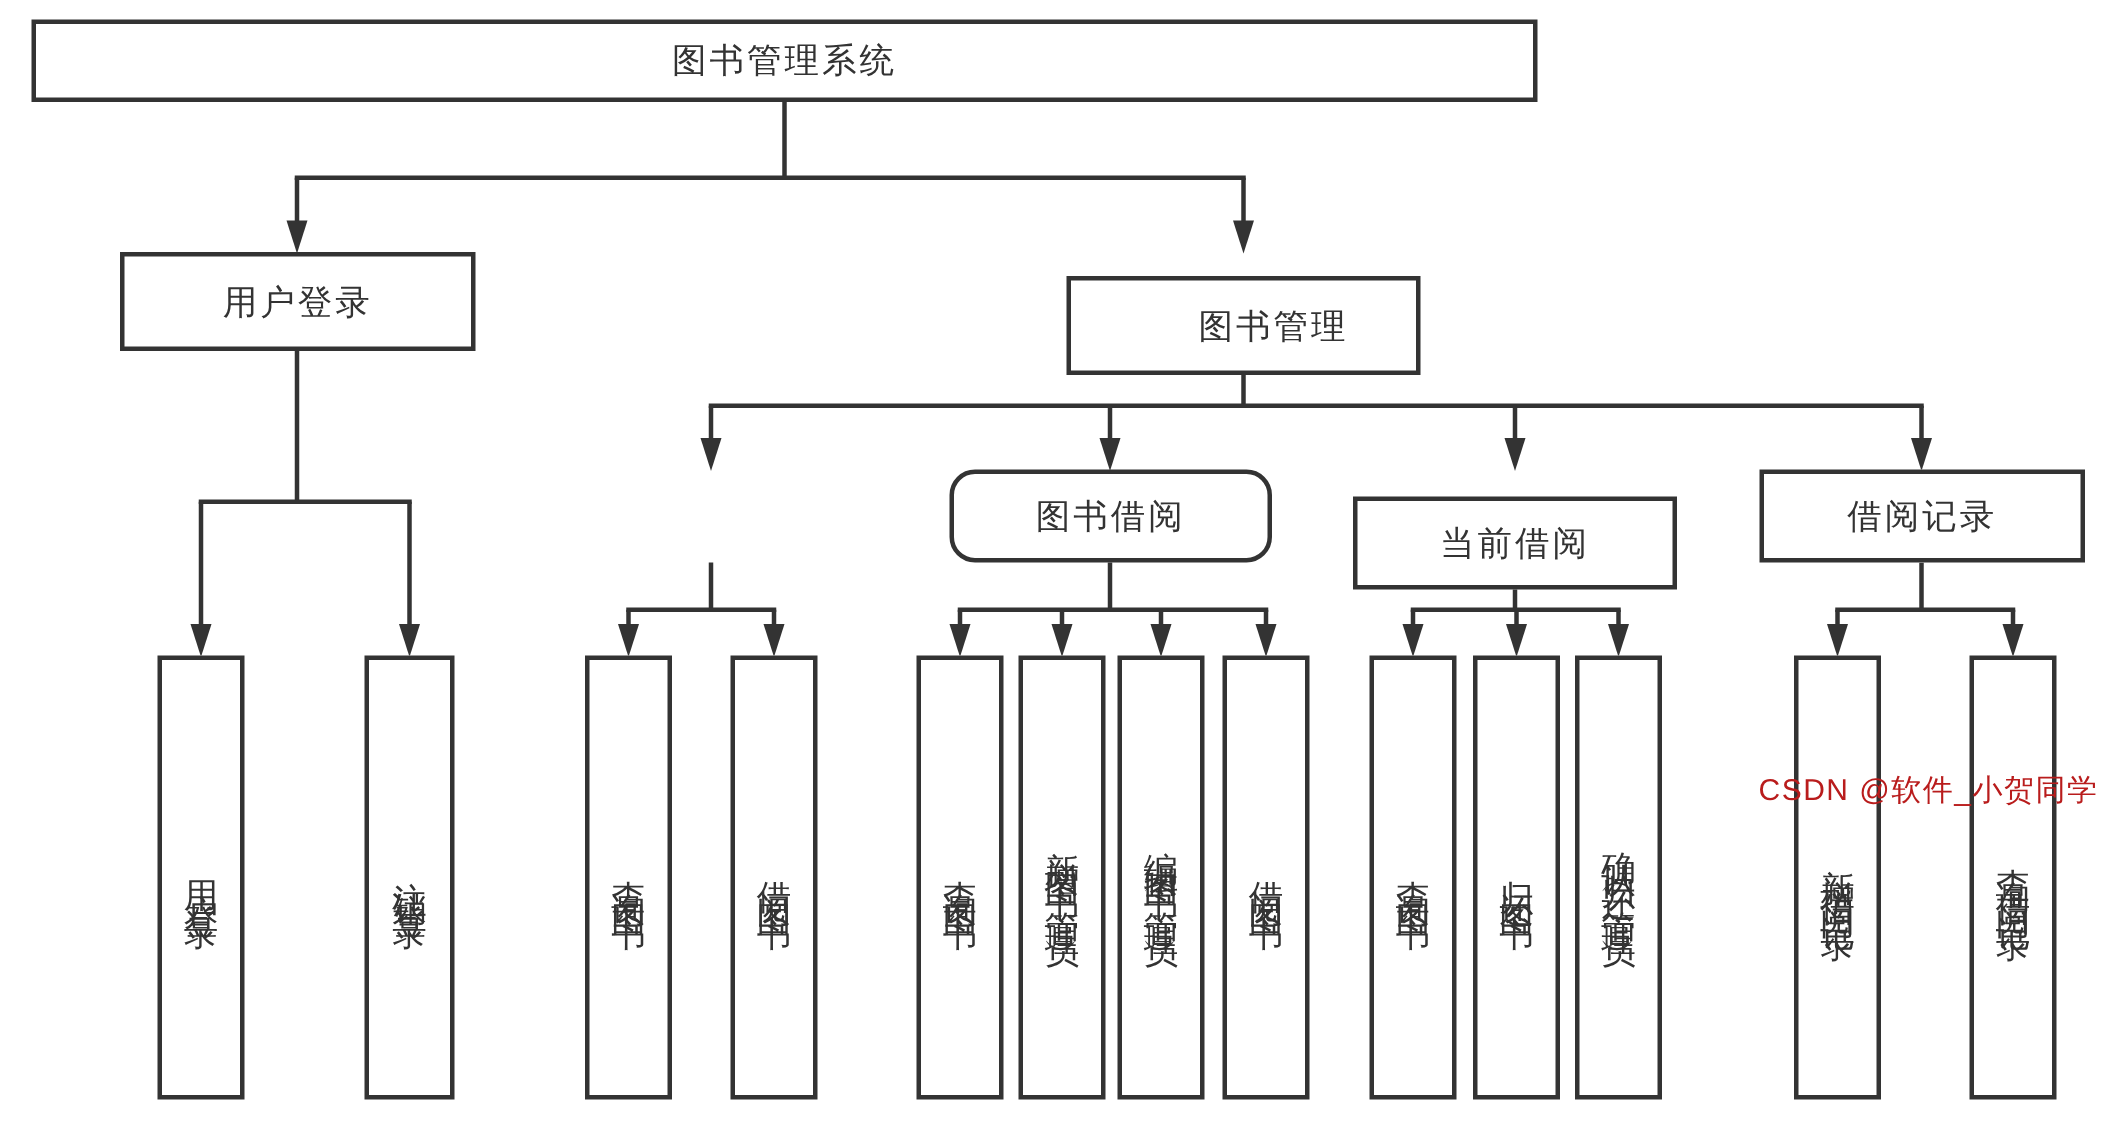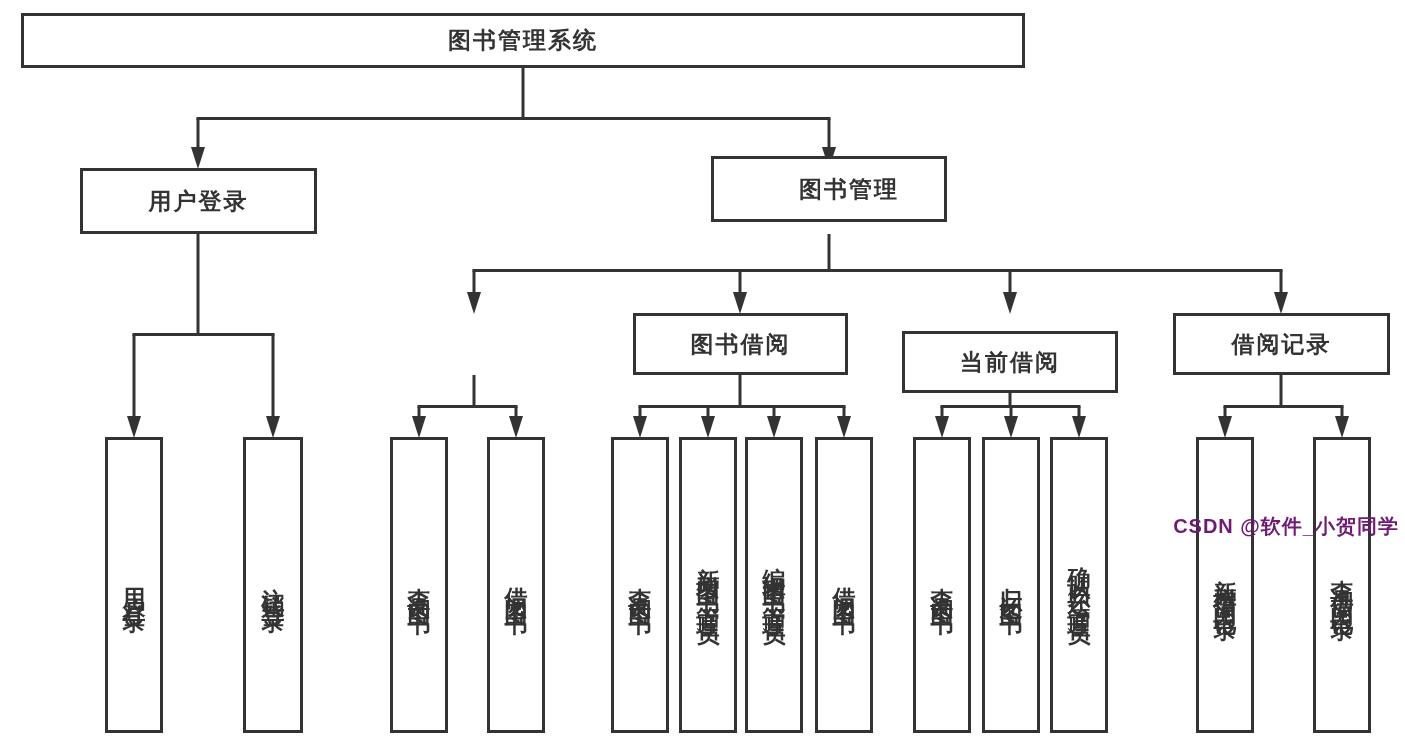--- a/index.html
+++ b/index.html
@@ -1,53 +1,53 @@
 <!DOCTYPE html>
 <html><head>
 <meta charset="utf-8">
 <style>
   html,body{margin:0;padding:0;}
   body{
     width:1405px;height:747px;position:relative;background:#ffffff;
     font-family:"Liberation Sans","DejaVu Sans",sans-serif;
     overflow:hidden;
   }
-  .canvas{position:absolute;left:0;top:0;width:1405px;height:542px;font-weight:bold;}
+  .canvas{position:absolute;left:0;top:0;width:1405px;height:542px;}
   svg.connectors{position:absolute;left:0;top:0;width:1405px;height:747px;}
   .box{
     position:absolute;box-sizing:border-box;
     border:3px solid #333333;background:#ffffff;
     display:flex;align-items:center;justify-content:center;
     color:#333333;
   }
   .hlabel{font-size:23px;letter-spacing:2px;white-space:nowrap;}
   .leaf{
     writing-mode:vertical-rl;text-orientation:mixed;
     font-size:23px;letter-spacing:8px;line-height:1;
   }
   
   .n-root{left:21px;top:13px;width:1004px;height:55px;}
   
   .n-user-login{left:80px;top:168px;width:237px;height:66px;}
-  .n-book-mgmt{left:711px;top:156px;width:236px;height:66px;padding-left:40px;}
+  .n-book-mgmt{left:711px;top:184px;width:236px;height:66px;padding-left:40px;}
   
   .n-new-book{left:363px;top:313px;width:223px;height:62px;}
-  .n-book-borrow{left:633px;top:313px;width:215px;height:62px;}
+  .n-book-borrow{left:633px;top:313px;width:215px;height:62px;border-radius:17px;}
   .n-cur-borrow{left:902px;top:331px;width:216px;height:62px;}
   .n-borrow-rec{left:1173px;top:313px;width:217px;height:62px;}
   
   .lf{top:437px;width:58px;height:296px;}
   .l-a1{left:105px;} .l-a2{left:243px;width:60px;}
   .l-b1{left:390px;} .l-b2{left:487px;}
   .l-c1{left:611px;} .l-c2{left:679px;} .l-c3{left:745px;} .l-c4{left:815px;}
   .l-d1{left:913px;} .l-d2{left:982px;} .l-d3{left:1050px;}
   .l-e1{left:1196px;} .l-e2{left:1313px;}
   .watermark{
     position:absolute;right:6px;bottom:2px;
-    font-size:20px;color:#701a75;letter-spacing:1px;white-space:nowrap;margin-top:28px;
+    font-size:20px;color:#b91c1c;letter-spacing:1px;white-space:nowrap;margin-top:28px;
   }
 </style>
 </head>
 <body>
 
 <div class="canvas">
 
   <svg class="connectors" viewBox="0 0 1405 747" xmlns="http://www.w3.org/2000/svg">
     <g stroke="#333333" stroke-width="3" fill="none">
 

